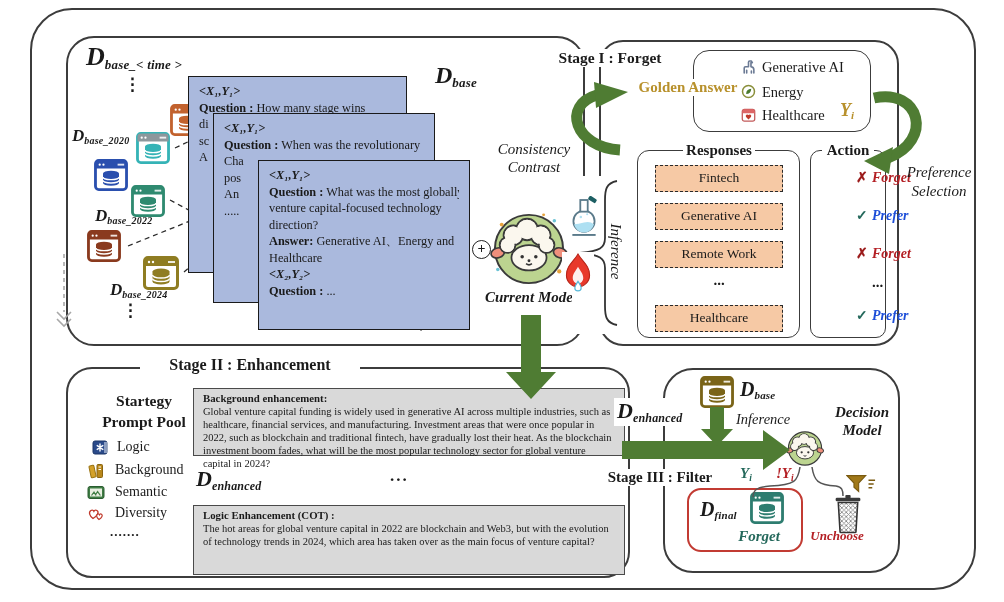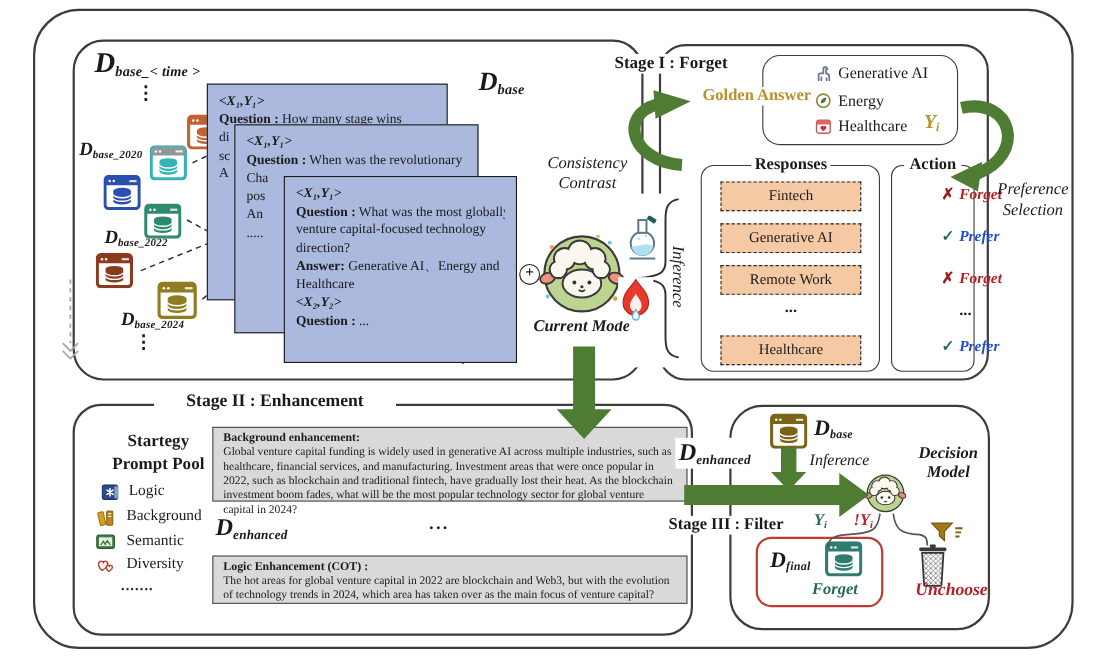--- a/index.html
+++ b/index.html
@@ -314,21 +314,21 @@
   <div class="lbl bd" style="left:110px;top:524px;font-size:13px;letter-spacing:1px;">.......</div>
 
   <div class="gray" style="left:193px;top:388px;width:432px;height:68px;">
     <div class="gt">Background enhancement:</div>
     <div>Global venture capital funding is widely used in generative AI across multiple industries, such as healthcare, financial services, and manufacturing. Investment areas that were once popular in 2022, such as blockchain and traditional fintech, have gradually lost their heat. As the blockchain investment boom fades, what will be the most popular technology sector for global venture capital in 2024?</div>
   </div>
   <div class="lbl" style="left:196px;top:466px;">
     <span class="dmain" style="font-size:22px;">D</span><span class="dsub" style="font-size:12px;">enhanced</span>
   </div>
   <div class="lbl bd" style="left:390px;top:466px;font-size:17px;letter-spacing:2px;">...</div>
-  <div class="gray" style="left:193px;top:505px;width:432px;height:44px;">
+  <div class="gray" style="left:193px;top:505px;width:432px;height:70px;">
     <div class="gt">Logic Enhancement (COT) :</div>
     <div>The hot areas for global venture capital in 2022 are blockchain and Web3, but with the evolution of technology trends in 2024, which area has taken over as the main focus of venture capital?</div>
   </div>
 
   <div class="abs" style="left: 700px; top: 376px; width: 34px; height: 32px; color: rgb(122, 100, 24);">
     <svg viewBox="0 0 36 34" width="34" height="32">
         <rect x="1.5" y="1.5" width="33" height="31" rx="3.5" fill="#fff" stroke="currentColor" stroke-width="3"></rect>
         <path d="M1.5,5 a3.5,3.5 0 0 1 3.5,-3.5 h26 a3.5,3.5 0 0 1 3.5,3.5 v5 h-33 z" style="fill: rgb(122, 100, 24);"></path>
         <circle cx="6" cy="6" r="1.2" fill="#fff"></circle>
         <circle cx="10" cy="6" r="1.2" fill="#fff"></circle>
@@ -409,21 +409,21 @@
       <defs>
           <pattern id="hatch" width="5" height="5" patternUnits="userSpaceOnUse">
             <path d="M0,5 L5,0 M0,0 L5,5" stroke="#8a8a8a" stroke-width="1"></path>
           </pattern>
         </defs>
       <rect x="14" y="0.5" width="6" height="3.5" rx="1" fill="#3a3a3a"></rect>
       <rect x="3" y="3.5" width="28" height="4" rx="1.5" fill="#3a3a3a"></rect>
       <path d="M6,9 H28 L26,42 Q26,43 25,43 H9 Q8,43 8,42 Z" fill="url(#hatch)" stroke="#333" stroke-width="1.8"></path>
     </svg>
   </div>
-  <div class="lbl bi ctr" style="left:828px;top:528px;width:74px;font-size:16px;color:#b42025;">Unchoose</div>
+  <div class="lbl bi ctr" style="left:800px;top:528px;width:74px;font-size:13px;color:#b42025;">Unchoose</div>
 
   <svg class="abs" style="left:0;top:0;pointer-events:none;" width="1004" height="602">
     <rect x="572" y="176" width="62" height="158" fill="#fff"></rect>
     <path d="M617,181 C606,183 605,190 605,200 L605,238 C605,248 600,251 580,253 C600,255 605,258 605,268 L605,306 C605,316 606,323 617,325" stroke="#333" stroke-width="1.8" fill="none"></path>
     <g fill="#4f7c33">
       <path d="M620,150 C574,147 562,105 597,95" stroke="#4f7c33" stroke-width="11" fill="none"></path>
       <polygon points="594,82 596,108 628,92"></polygon>
       <path d="M874,98 C920,88 934,140 888,158" stroke="#4f7c33" stroke-width="11" fill="none"></path>
       <polygon points="893,147 889,174 864,161"></polygon>
       <polygon points="521,315 541,315 541,372 556,372 531,399 506,372 521,372"></polygon>

